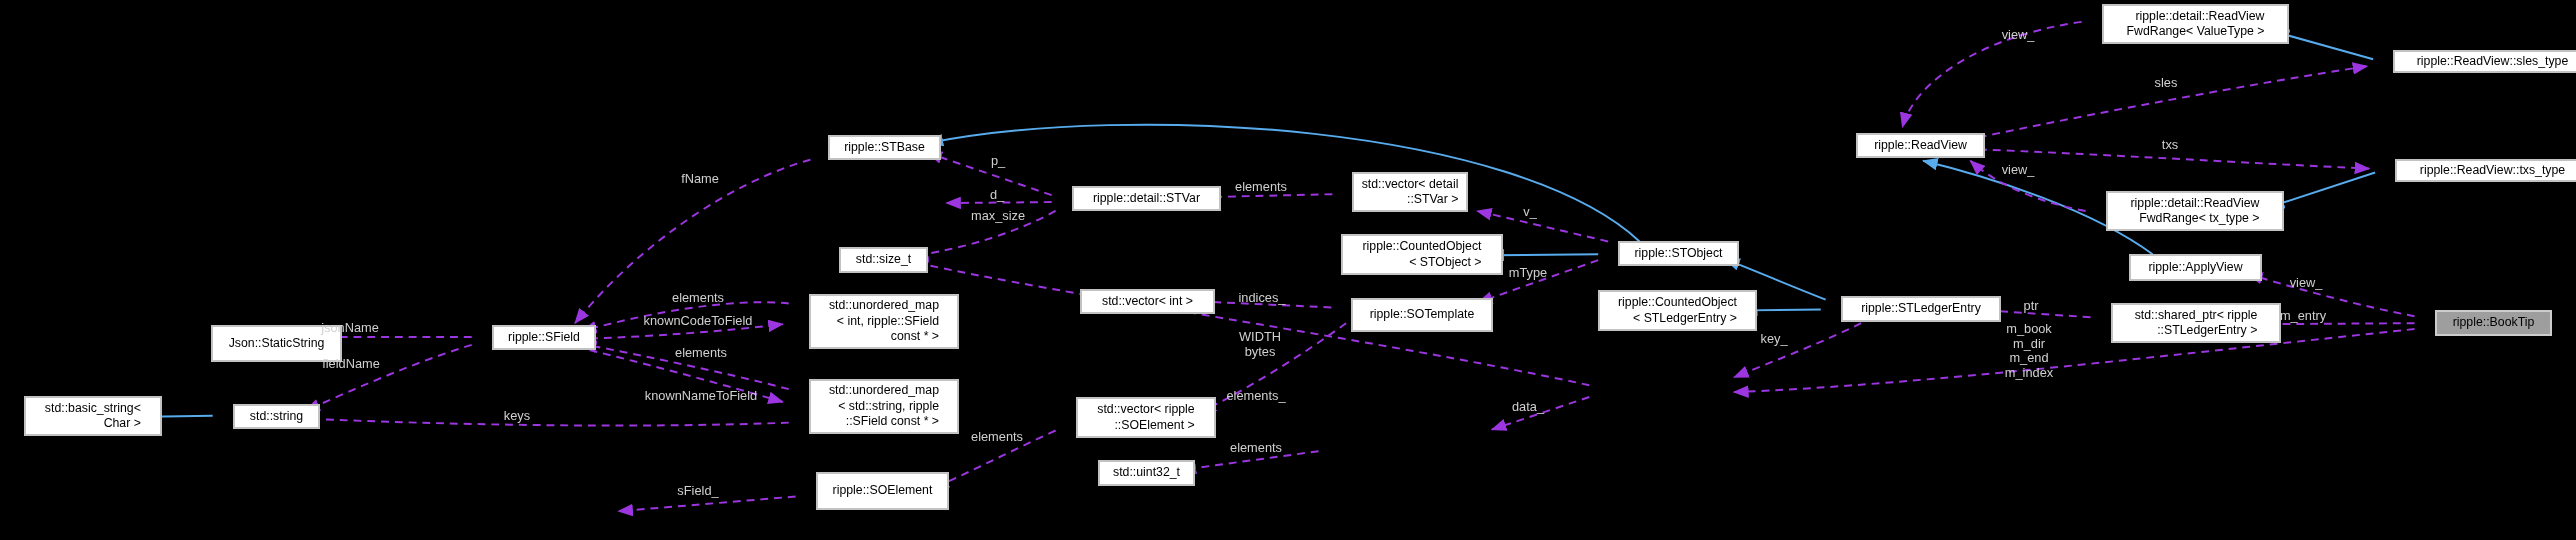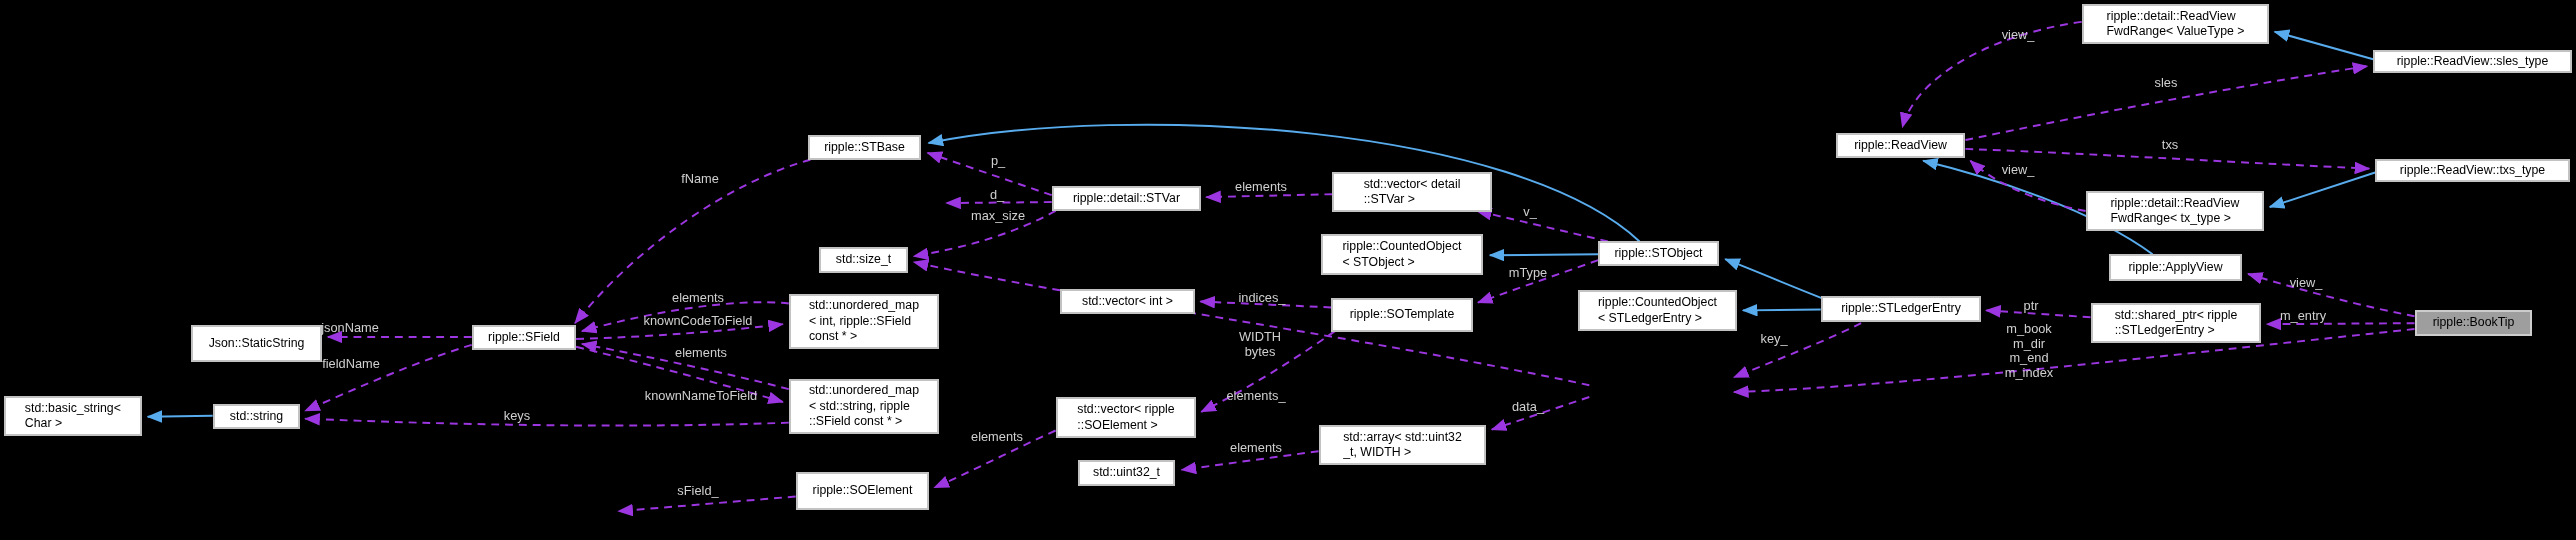--- a/index.html
+++ b/index.html
@@ -9,23 +9,23 @@
   }
   html,body{margin:0;padding:0;background:var(--background);}
   .canvas{position:relative;width:2576px;height:541px;background:var(--background);overflow:hidden;
           font-family:"Liberation Sans",sans-serif;}
   svg.edges{position:absolute;left:0;top:0;width:2576px;height:541px;}
   path.pe{stroke:var(--edge-purple);stroke-width:2;fill:none;stroke-dasharray:8 6;}
   path.be{stroke:var(--edge-blue);stroke-width:2;fill:none;}
   #ap path{fill:var(--edge-purple);}
   #ab path{fill:var(--edge-blue);}
   .node{position:absolute;box-sizing:border-box;display:flex;align-items:center;justify-content:center;
-        text-align:left;white-space:pre-line;background:var(--node-fill);
+        text-align:right;white-space:pre-line;background:var(--node-fill);
         border:2px solid var(--node-border);color:var(--node-text);
-        font-size:12.3px;line-height:1.25;padding:1px 3px;}
+        font-size:12.3px;line-height:1.25;padding:1px 3px;margin-left:20px;}
   .node.hl{background:var(--highlight-fill);border-color:var(--highlight-border);}
   .elabel{position:absolute;transform:translate(-50%,-50%);color:var(--edge-label);
           font-size:12.8px;line-height:1.15;white-space:pre-line;text-align:center;}
 </style>
 </head>
 <body>
 
 <div class="canvas">
 
   <svg class="edges" viewBox="0 0 2616 549">
@@ -85,27 +85,25 @@
 const * &gt;</div>
   <div class="node" style="left:789px;top:379px;width:150px;height:55px">std::unordered_map
 &lt; std::string, ripple
 ::SField const * &gt;</div>
   <div class="node" style="left:796px;top:472px;width:133px;height:38px">ripple::SOElement</div>
   <div class="node" style="left:1052px;top:186px;width:149px;height:24.6px">ripple::detail::STVar</div>
   <div class="node" style="left:1060px;top:289px;width:135px;height:24.6px">std::vector&lt; int &gt;</div>
   <div class="node" style="left:1056px;top:397px;width:140px;height:41px">std::vector&lt; ripple
 ::SOElement &gt;</div>
   <div class="node" style="left:1078px;top:460px;width:97px;height:25.6px">std::uint32_t</div>
-  <div class="node" style="left:1332px;top:172px;width:160px;height:40px">std::vector&lt; detail
+  <div class="node" style="left:1332px;top:172px;width:116px;height:40px">std::vector&lt; detail
 ::STVar &gt;</div>
   <div class="node" style="left:1321px;top:234px;width:162px;height:41px">ripple::CountedObject
 &lt; STObject &gt;</div>
   <div class="node" style="left:1331px;top:298px;width:142px;height:34px">ripple::SOTemplate</div>
-  <div class="node" style="left:1319px;top:425px;width:167px;height:40px">std::array&lt; std::uint32
-_t, WIDTH &gt;</div>
   <div class="node" style="left:1598px;top:241px;width:121px;height:24.6px">ripple::STObject</div>
   <div class="node" style="left:1578px;top:290px;width:159px;height:41px">ripple::CountedObject
 &lt; STLedgerEntry &gt;</div>
   <div class="node" style="left:1821px;top:296px;width:160px;height:25.6px">ripple::STLedgerEntry</div>
   <div class="node" style="left:1836px;top:133px;width:129px;height:24.6px">ripple::ReadView</div>
   <div class="node" style="left:2082px;top:3.9px;width:187px;height:40px">ripple::detail::ReadView
 FwdRange&lt; ValueType &gt;</div>
   <div class="node" style="left:2373px;top:50px;width:199px;height:22.6px">ripple::ReadView::sles_type</div>
   <div class="node" style="left:2375px;top:159px;width:195px;height:22.6px">ripple::ReadView::txs_type</div>
   <div class="node" style="left:2086px;top:191px;width:178px;height:40px">ripple::detail::ReadView

